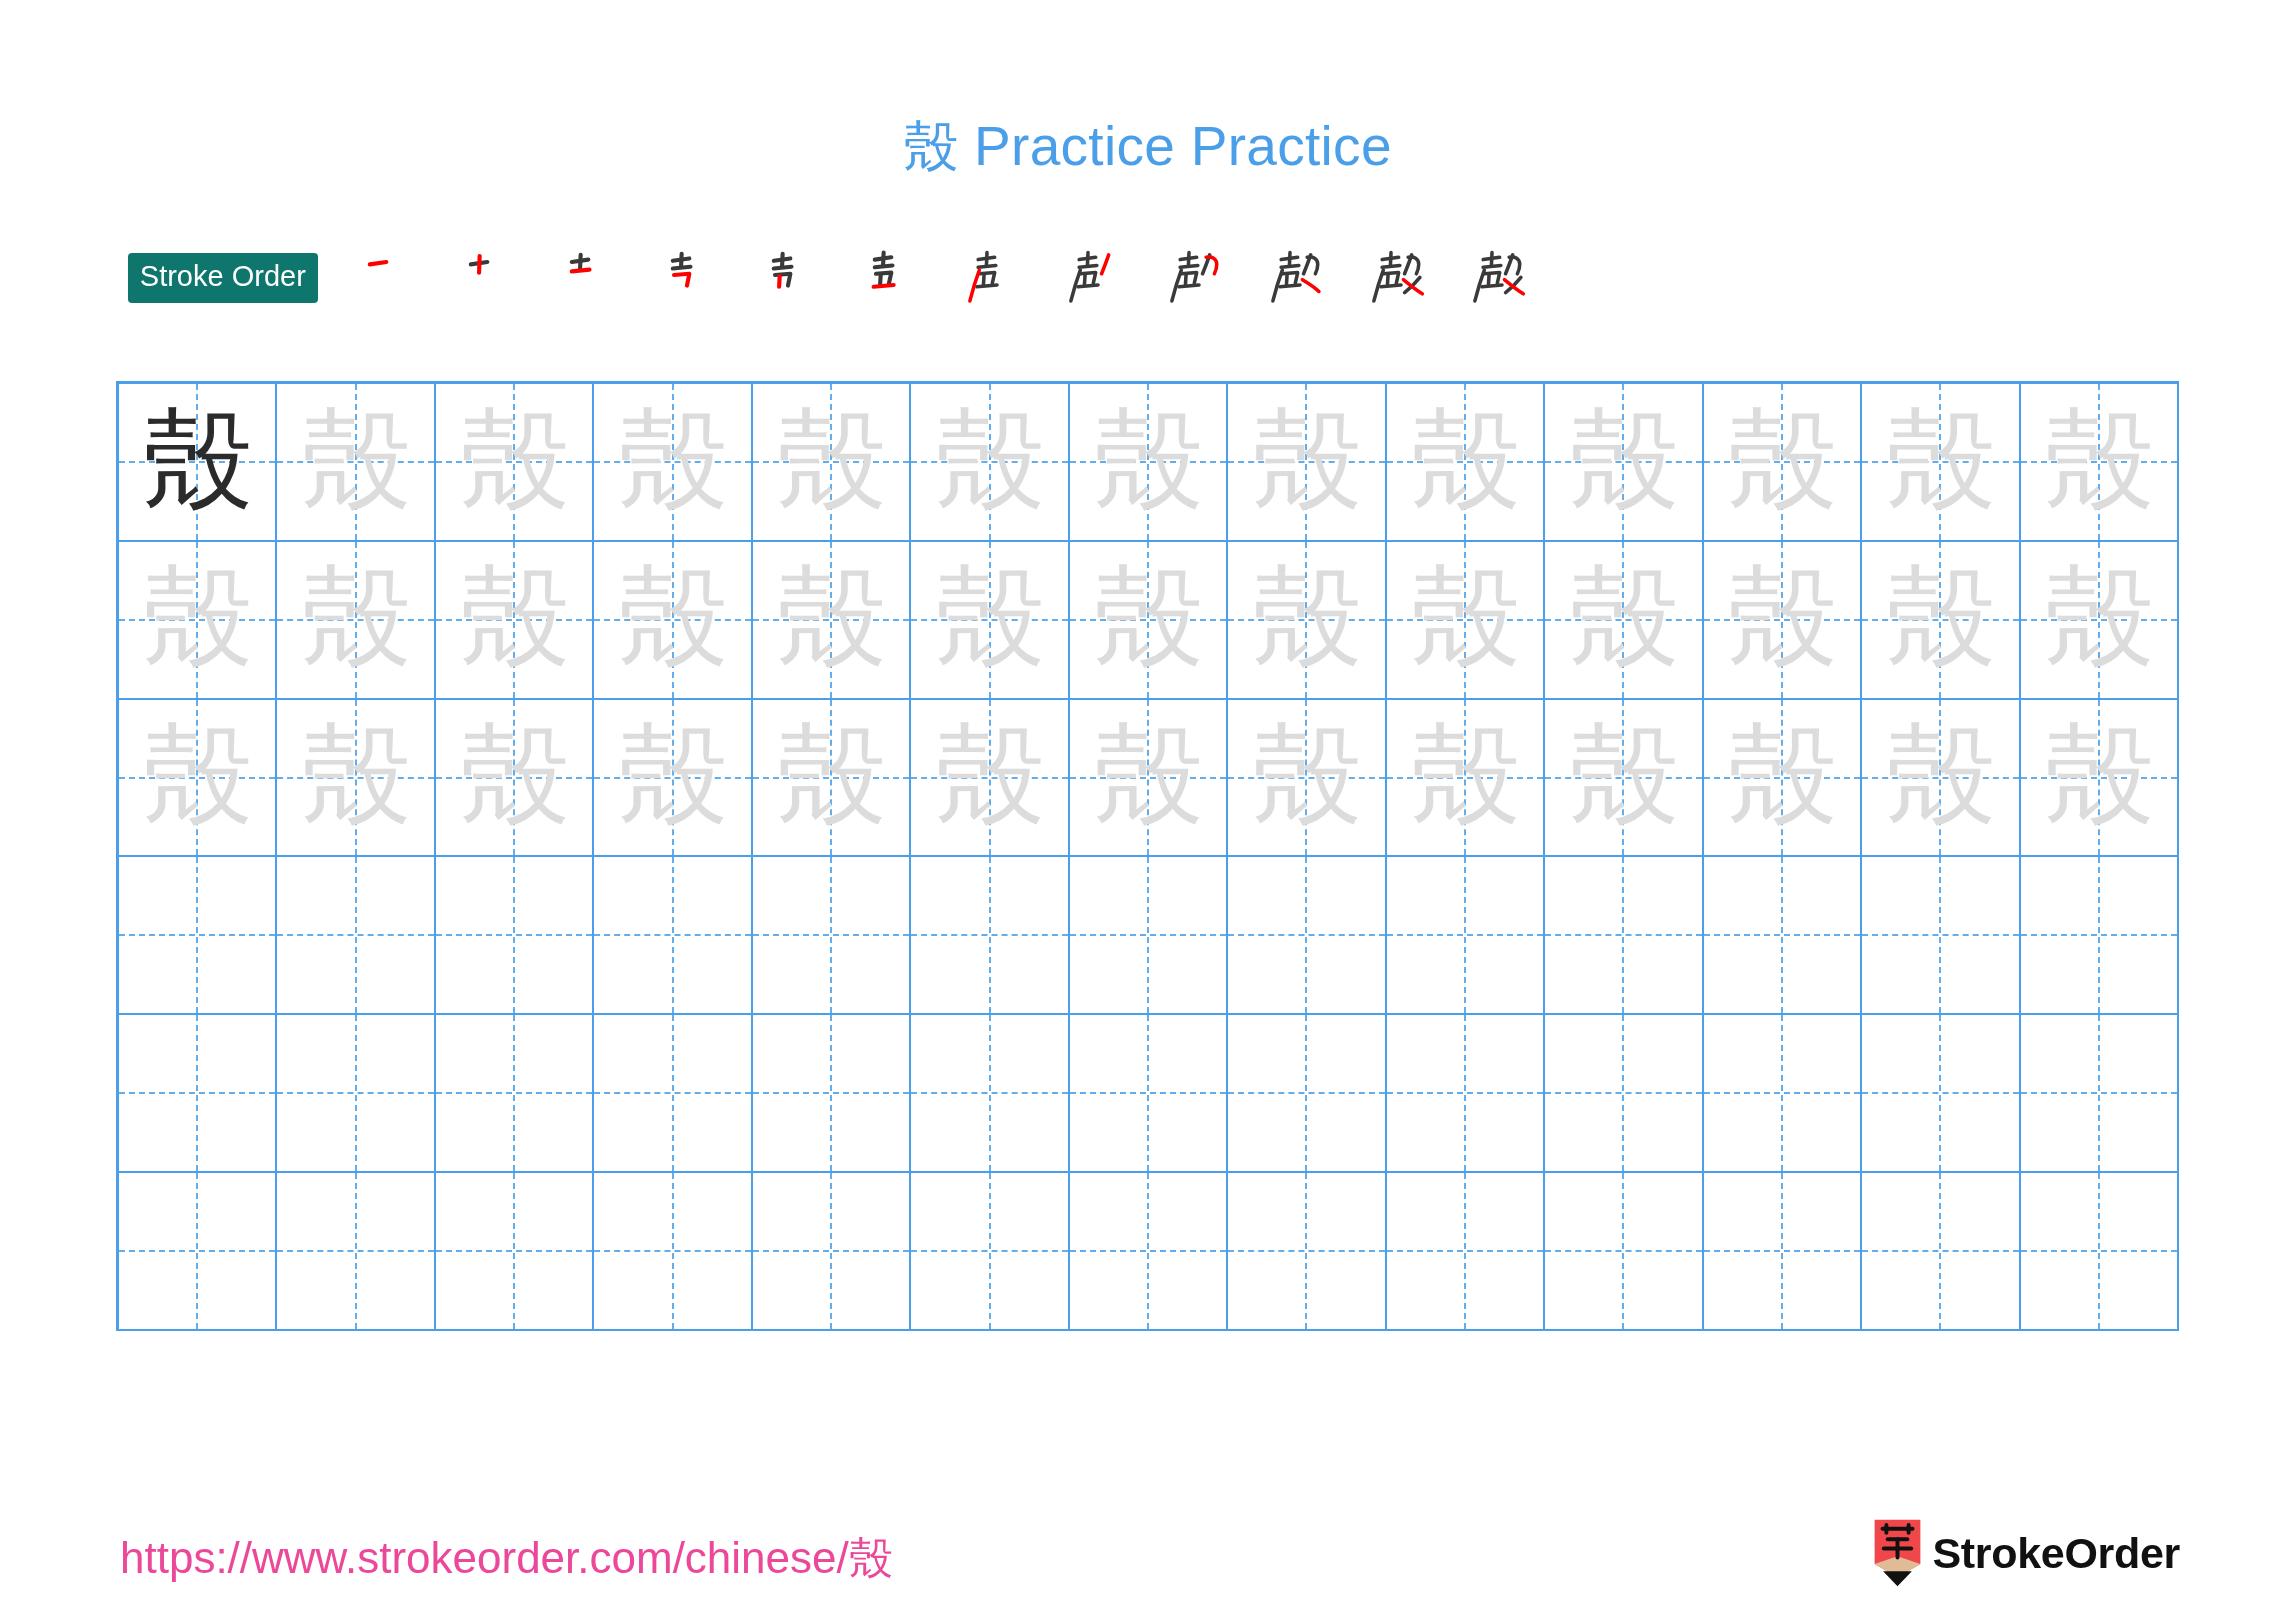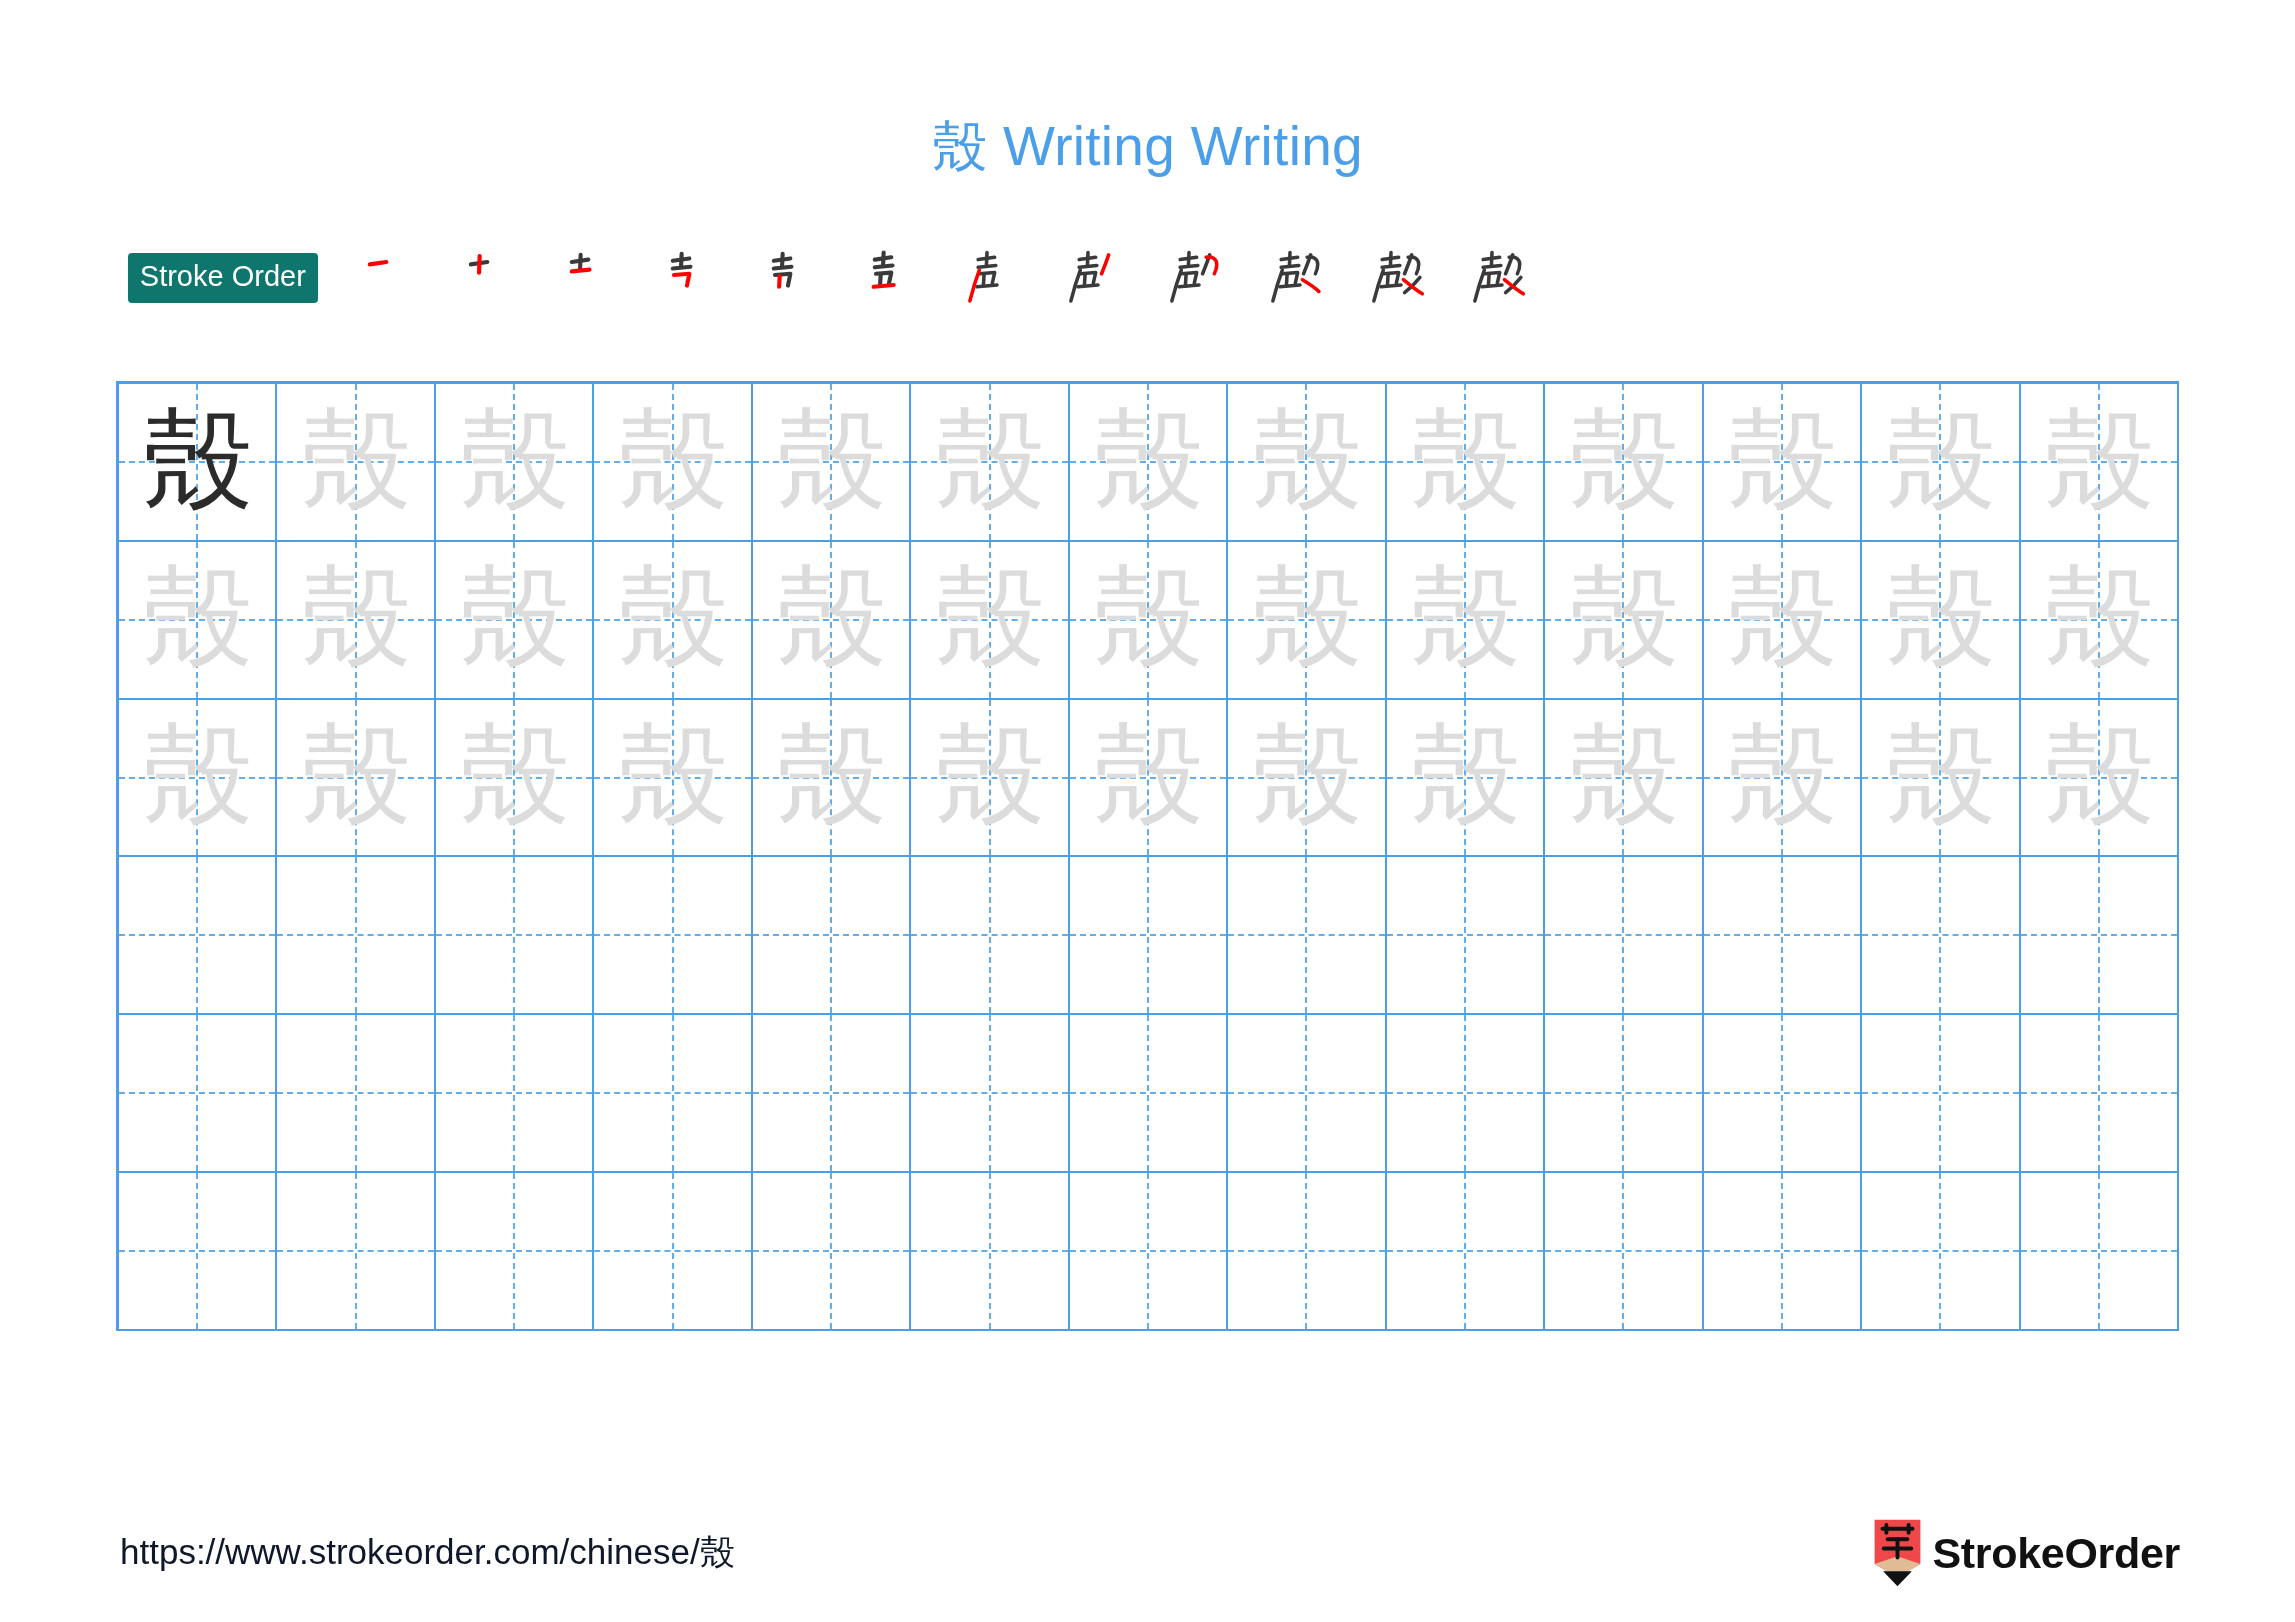--- a/index.html
+++ b/index.html
@@ -132,22 +132,22 @@
   }
   .cell-char.blank {
     color: transparent;
   }
 
   
   .footer-url {
     position: absolute;
     left: 120px;
     top: 1529px;
-    font-size: 35px;
-    color: #0f172a;
+    font-size: 44px;
+    color: #ec4899;
     white-space: nowrap;
   }
   .footer-brand {
     position: absolute;
     right: 115px;
     top: 1517px;
     display: flex;
     align-items: center;
     gap: 9px;
   }
@@ -161,21 +161,21 @@
     font-size: 43px;
     font-weight: bold;
     color: #111111;
     letter-spacing: -0.3px;
     white-space: nowrap;
   }
 </style>
 </head>
 <body>
 
-<div class="page-title">殼 Writing Writing</div>
+<div class="page-title">殼 Practice Practice</div>
 
 <div class="stroke-order-row">
   <div class="stroke-order-badge">Stroke Order</div>
 
   <div class="stroke-steps">
 
     <div class="stroke-step">
       <svg viewBox="0 0 100 100">
         <path d="M20 26 L48 22" stroke="#ff0000" stroke-width="7" stroke-linecap="round" fill="none"></path>
       </svg>

